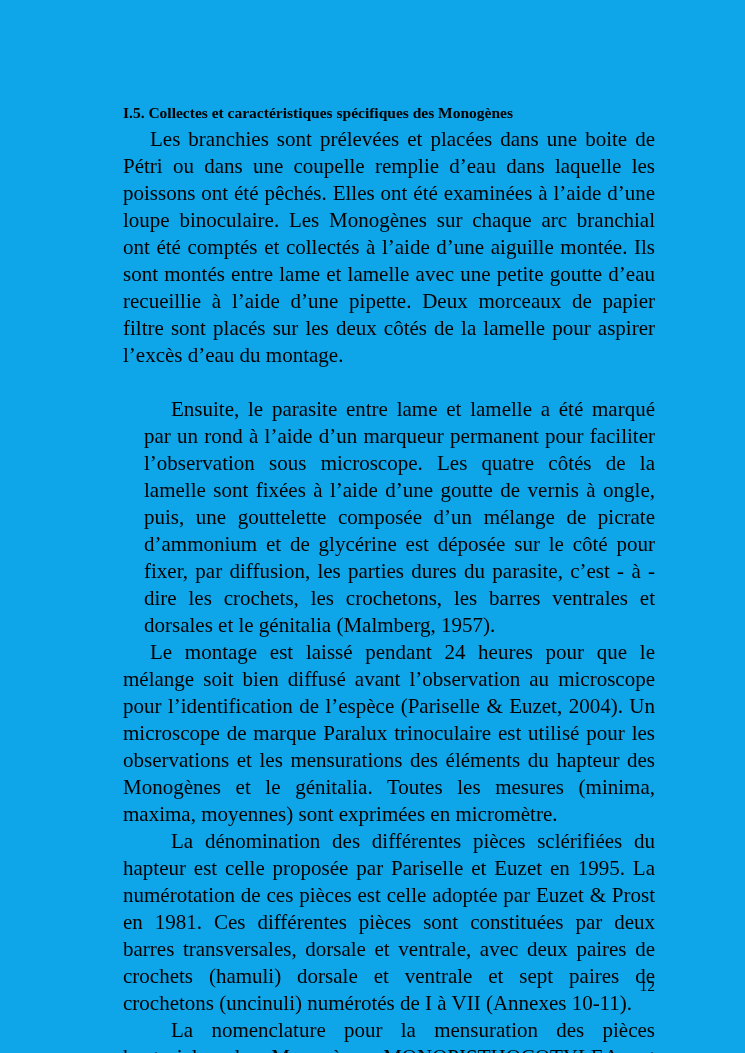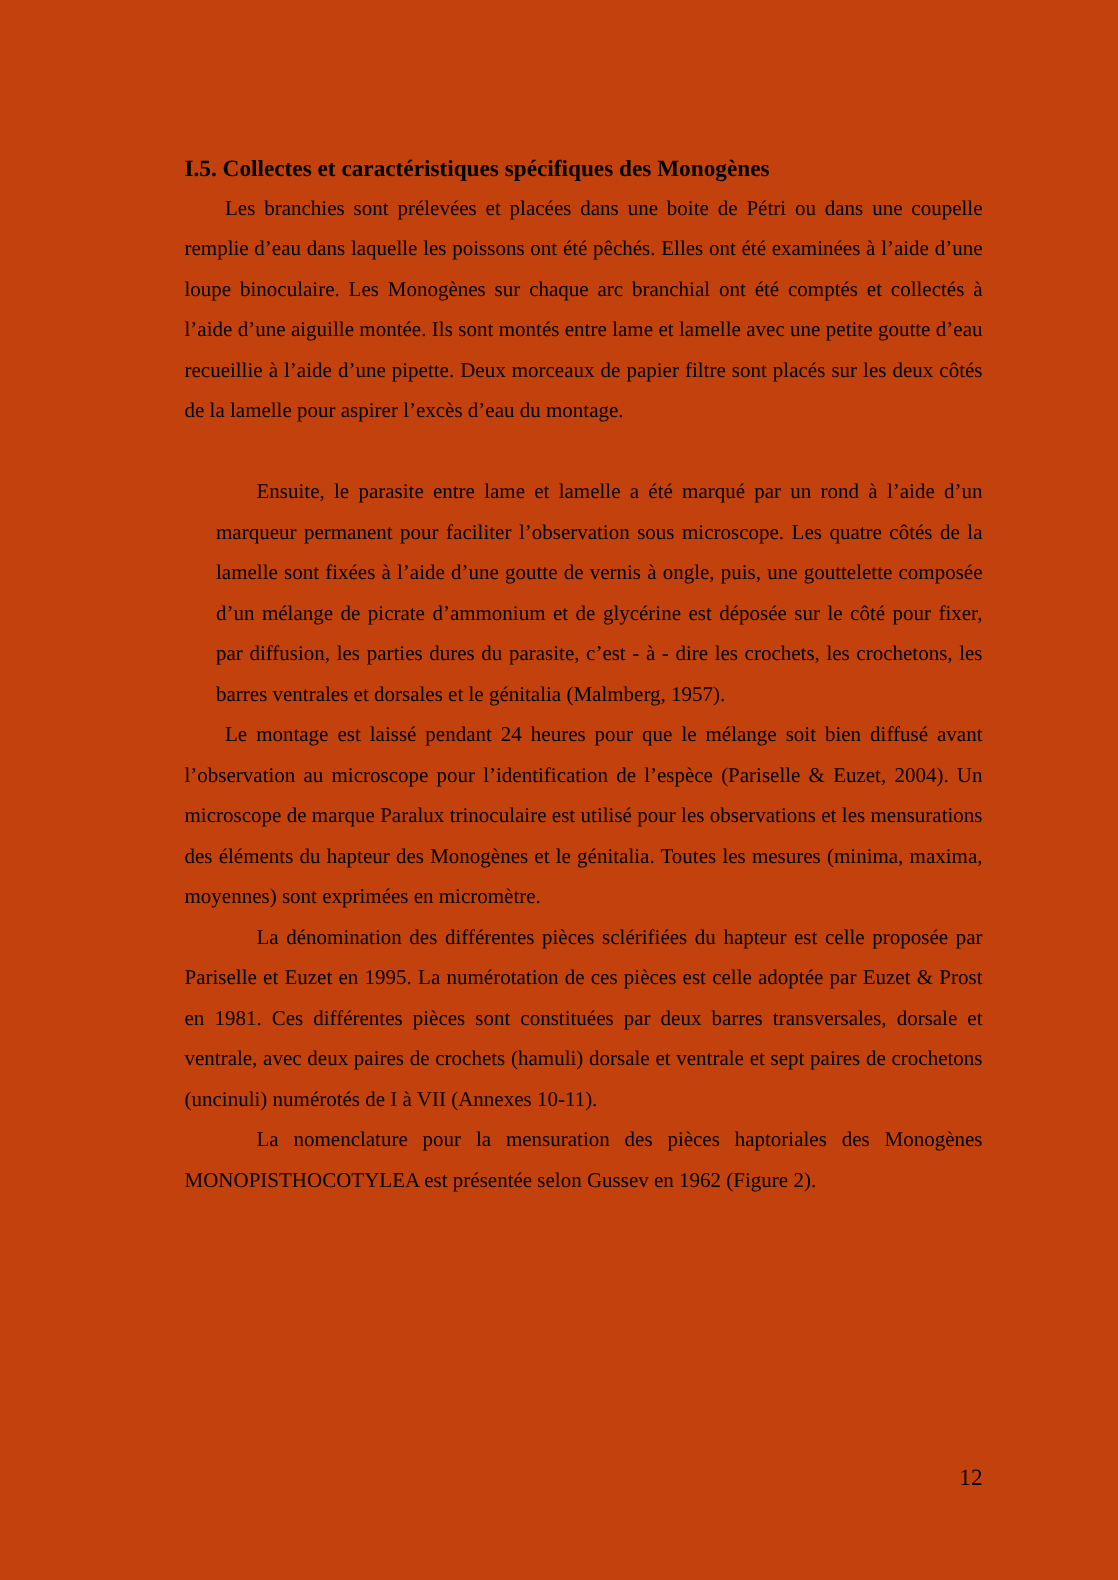--- a/index.html
+++ b/index.html
@@ -4,38 +4,38 @@
 <style>
   html, body {
     margin: 0;
     padding: 0;
     background: #ffffff;
   }
   .page {
     position: relative;
     width: 745px;
     height: 1053px;
-    background: #c2410c;
+    background: #0ea5e9;
     color: #000000;
     font-family: "Liberation Serif", "DejaVu Serif", serif;
     box-sizing: border-box;
     padding: 99px 90px 0 123px;
     overflow: hidden;
   }
   .heading {
     font-size: 15.5px;
     font-weight: bold;
     line-height: 27px;
     margin: 0;
   }
   .heading.spaced-top {
     margin-top: 45px;
   }
   p.body-par {
-    font-size: 14px;
+    font-size: 21px;
     line-height: 27px;
     text-align: justify;
     margin: 0;
   }
   p.indent-small { text-indent: 27px; }
   p.indent-large { text-indent: 48px; }
   p.gap-top { margin-top: 27px; margin-left: 21px; }
   .page-number {
     position: absolute;
     right: 90px;

